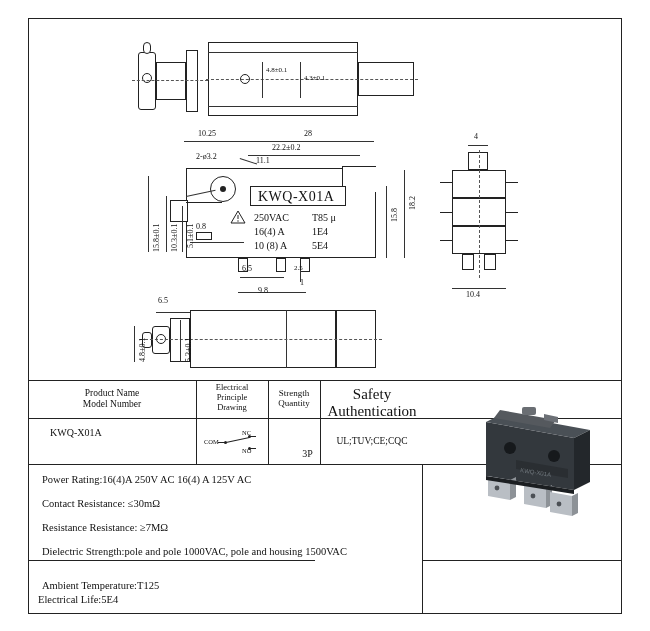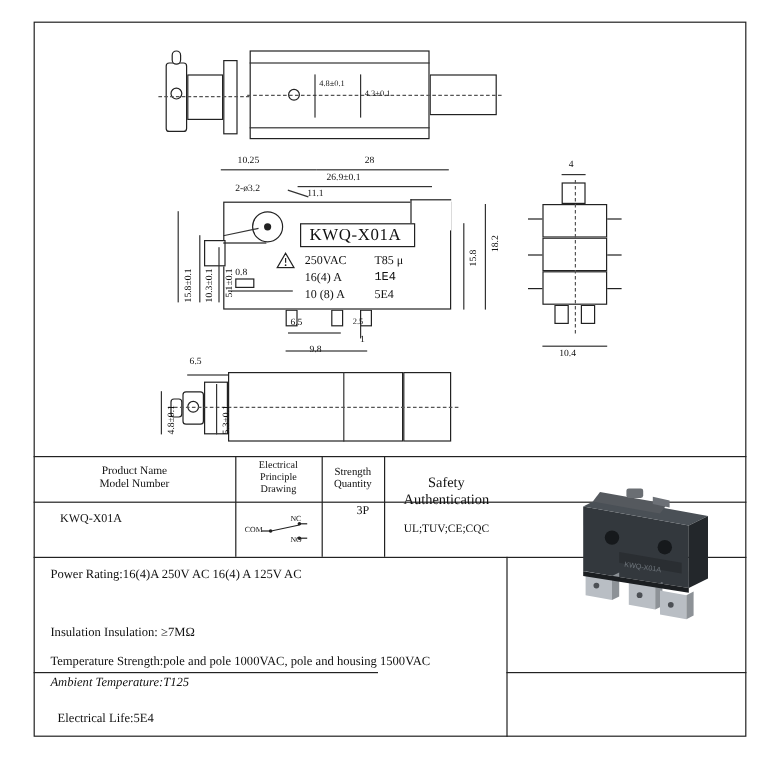--- a/index.html
+++ b/index.html
@@ -50,21 +50,21 @@
   <div class="ln v thin" style="left:262px;top:62px;height:36px;"></div>
   <div class="lbl" style="left:266px;top:66px;font-size:7px;">4.8±0.1</div>
   <div class="ln v thin" style="left:300px;top:62px;height:36px;"></div>
   <div class="lbl" style="left:304px;top:74px;font-size:7px;">4.3±0.1</div>
 
   <div class="ln h thin" style="left:184px;top:141px;width:80px;"></div>
   <div class="lbl" style="left:198px;top:129px;">10.25</div>
   <div class="ln h thin" style="left:264px;top:141px;width:110px;"></div>
   <div class="lbl" style="left:304px;top:129px;">28</div>
   <div class="ln h thin" style="left:248px;top:155px;width:112px;"></div>
-  <div class="lbl" style="left:272px;top:143px;">26.9±0.1</div>
+  <div class="lbl" style="left:272px;top:143px;">22.2±0.2</div>
 
   <div class="lbl" style="left:196px;top:152px;">2-ø3.2</div>
   <div class="ln h thin" style="left:240px;top:158px;width:18px;transform:rotate(18deg);transform-origin:0 0;"></div>
 
   <div class="lbl" style="left:256px;top:156px;">11.1</div>
   <div class="ln h thin" style="left:248px;top:171px;width:40px;"></div>
 
   <div class="box" style="left:186px;top:168px;width:190px;height:90px;"></div>
 
   <div class="box" style="left:170px;top:200px;width:18px;height:22px;"></div>
@@ -76,21 +76,21 @@
 
   <div class="cir" style="left:352px;top:176px;width:14px;height:14px;"></div>
   <div class="box" style="left:342px;top:166px;width:34px;height:26px;border:none;border-left:1px solid #222;border-top:1px solid #222;"></div>
 
   <div class="box" style="left:250px;top:186px;width:96px;height:20px;"></div>
   <div class="lbl" style="left:258px;top:189px;font-size:14px;letter-spacing:.5px;">KWQ-X01A</div>
   <div class="lbl" style="left:254px;top:212px;font-size:10px;">250VAC</div>
   <div class="lbl" style="left:254px;top:226px;font-size:10px;">16(4) A</div>
   <div class="lbl" style="left:254px;top:240px;font-size:10px;">10 (8) A</div>
   <div class="lbl" style="left:312px;top:212px;font-size:10px;">T85  μ</div>
-  <div class="lbl" style="left:312px;top:226px;font-size:10px;font-family:Liberation Mono, monospace;">1E4</div>
+  <div class="lbl" style="left:312px;top:226px;font-size:10px;">1E4</div>
   <div class="lbl" style="left:312px;top:240px;font-size:10px;">5E4</div>
 
   <svg style="position:absolute;left:230px;top:210px;" width="16" height="14">
     <polygon points="8,1 15,13 1,13" fill="none" stroke="#222" stroke-width="1"></polygon>
     <line x1="8" y1="5" x2="8" y2="9" stroke="#222" stroke-width="1"></line>
     <circle cx="8" cy="11" r="0.7" fill="#222"></circle>
   </svg>
 
   <div class="box" style="left:238px;top:258px;width:10px;height:14px;"></div>
   <div class="box" style="left:276px;top:258px;width:10px;height:14px;"></div>
@@ -174,21 +174,21 @@
       <div>Drawing</div>
     </div>
     <div class="cell th" style="left:4px;top:8px;width:160px;">
       <div>Product Name</div>
       <div>Model Number</div>
     </div>
     <div class="cell th" style="left:242px;top:8px;width:48px;font-size:9px;">
       <div>Strength</div>
       <div>Quantity</div>
     </div>
-    <div class="cell th" style="left:294px;top:16px;width:100px;font-size:12px;text-align:center;">
+    <div class="cell th" style="left:294px;top:6px;width:100px;font-size:15px;text-align:center;">
       <div>Safety</div>
       <div>Authentication</div>
     </div>
 
     <div class="cell td" style="left:22px;top:46px;width:140px;line-height:1.45;">
       <div>KWQ-X01A</div>
     </div>
 
     <div style="position:absolute;left:176px;top:48px;width:60px;height:30px;">
       <div class="lbl" style="left:0;top:10px;font-size:6.5px;">COM</div>
@@ -196,28 +196,29 @@
       <div class="lbl" style="left:38px;top:19px;font-size:6.5px;">NO</div>
       <div class="cirf" style="left:20px;top:13px;width:3px;height:3px;"></div>
       <div class="cirf" style="left:44px;top:7px;width:3px;height:3px;"></div>
       <div class="cirf" style="left:44px;top:19px;width:3px;height:3px;"></div>
       <div class="ln h" style="left:14px;top:14px;width:7px;"></div>
       <div class="ln h" style="left:22px;top:14px;width:24px;transform:rotate(-12deg);transform-origin:0 50%;"></div>
       <div class="ln h" style="left:46px;top:20px;width:6px;"></div>
       <div class="ln h" style="left:46px;top:8px;width:6px;"></div>
     </div>
 
-    <div class="cell td" style="left:242px;top:40px;width:48px;text-align:left;padding-left:27px;">3P</div>
+    <div class="cell td" style="left:242px;top:68px;width:48px;text-align:center;padding-left:27px;">3P</div>
     <div class="cell td" style="left:296px;top:56px;width:96px;text-align:center;font-size:9.5px;">UL;TUV;CE;CQC</div>
 
     <div class="cell spec" style="left:14px;top:94px;width:380px;">Power Rating:16(4)A 250V AC   16(4) A 125V AC</div>
-    <div class="cell spec" style="left:14px;top:142px;width:380px;">Insulation Insulation: ≥7MΩ</div>
-    <div class="cell spec" style="left:14px;top:166px;width:420px;">Temperature Strength:pole and pole 1000VAC, pole and housing 1500VAC</div>
-    <div class="cell spec" style="left:14px;top:184px;width:380px;font-style:italic;">Ambient Temperature:T125</div>
-    <div class="cell spec" style="left:20px;top:214px;width:380px;">Electrical Life:5E4</div>
+    <div class="cell spec" style="left:14px;top:118px;width:380px;">Contact Resistance:  ≤30mΩ</div>
+    <div class="cell spec" style="left:14px;top:142px;width:380px;">Resistance Resistance: ≥7MΩ</div>
+    <div class="cell spec" style="left:14px;top:166px;width:420px;">Dielectric Strength:pole and pole 1000VAC, pole and housing 1500VAC</div>
+    <div class="cell spec" style="left:14px;top:200px;width:380px;">Ambient Temperature:T125</div>
+    <div class="cell spec" style="left:10px;top:214px;width:380px;">Electrical Life:5E4</div>
 
   </div>
 
   <svg class="photo" viewBox="0 0 190 135">
 
     <polygon points="62,18 150,34 150,86 62,72" fill="#33383d"></polygon>
     <polygon points="62,18 78,10 166,26 150,34" fill="#4a5056"></polygon>
     <polygon points="150,34 166,26 166,78 150,86" fill="#23272b"></polygon>
 
     <polygon points="70,14 126,24 132,16 76,6" fill="#55595e"></polygon>

